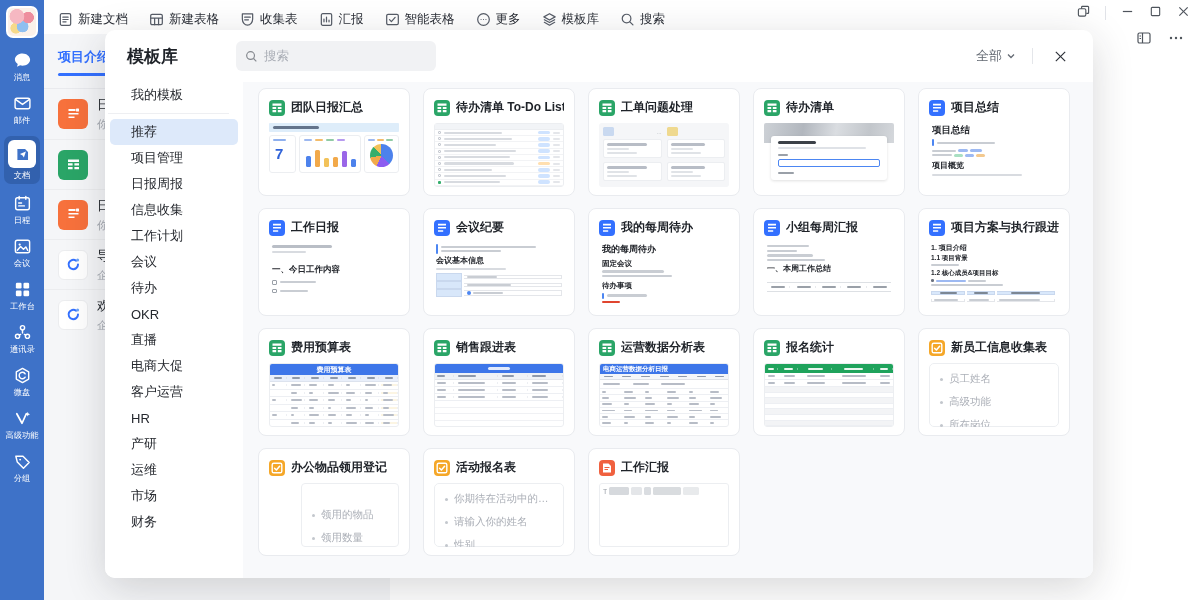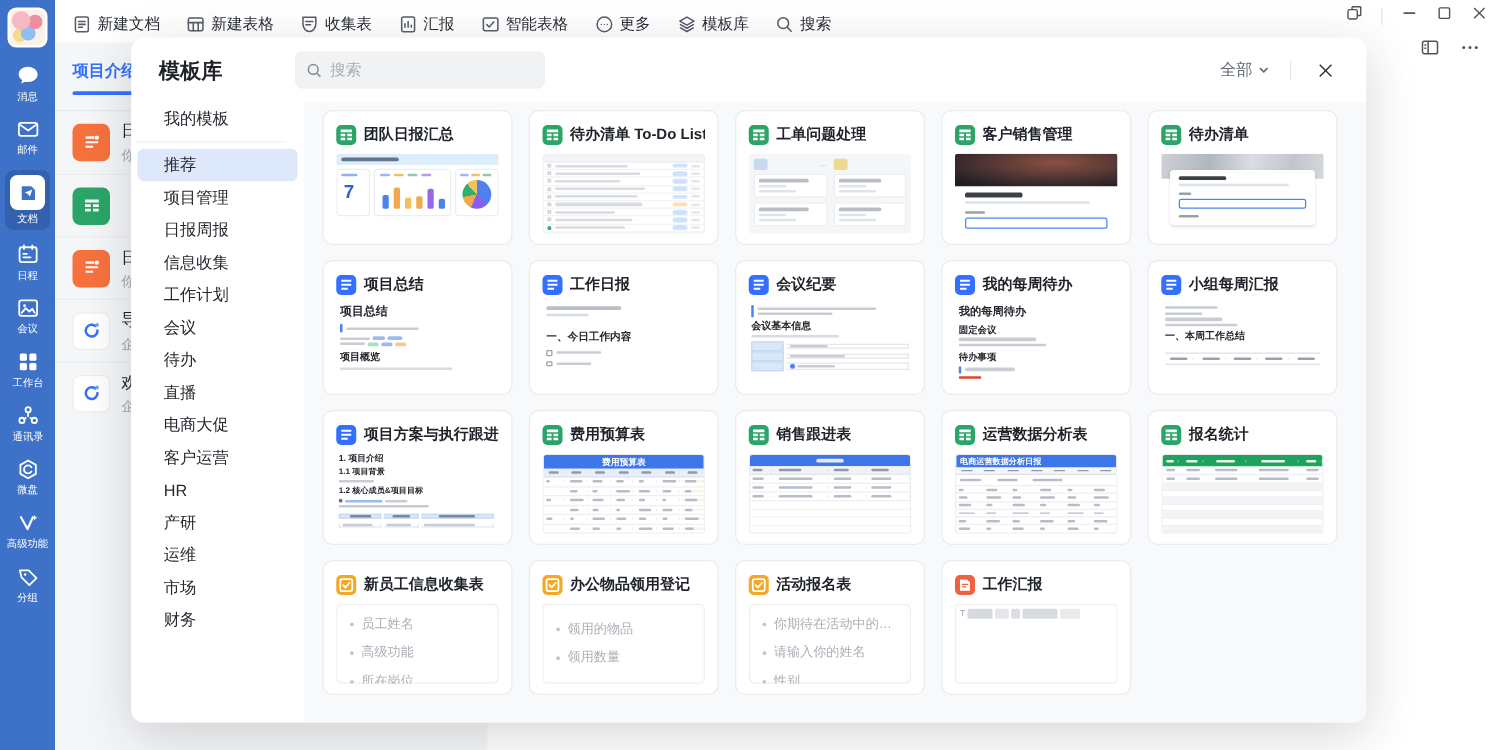--- a/index.html
+++ b/index.html
@@ -404,20 +404,21 @@
       <div class="modal-menu" id="menu">
           <div class="menu-item">我的模板</div>
           <div class="menu-divider"></div>
           <div class="menu-item active">推荐</div>
           <div class="menu-item">项目管理</div>
           <div class="menu-item">日报周报</div>
           <div class="menu-item">信息收集</div>
           <div class="menu-item">工作计划</div>
           <div class="menu-item">会议</div>
           <div class="menu-item">待办</div>
+          <div class="menu-item">OKR</div>
           <div class="menu-item">直播</div>
           <div class="menu-item">电商大促</div>
           <div class="menu-item">客户运营</div>
           <div class="menu-item">HR</div>
           <div class="menu-item">产研</div>
           <div class="menu-item">运维</div>
           <div class="menu-item">市场</div>
           <div class="menu-item">财务</div>
         </div>
       <div class="modal-content">
@@ -585,41 +586,20 @@
                 </div>
               </div>
             </div>
             <div class="card">
               <div class="card-head">
                 <div class="card-icon" style="background: rgb(42, 165, 103);">
                   <svg viewBox="0 0 16 16">
                     <path fill="#fff" d="M3.5 3.5h9v2.2h-9zM3.5 6.9h3.7v2h-3.7zm5.3 0h3.7v2H8.8zM3.5 10.1h3.7v2.1H3.5zm5.3 0h3.7v2.1H8.8z"></path>
                   </svg>
                 </div>
-                <div class="card-title">客户销售管理</div>
-              </div>
-              <div class="card-preview">
-                <div>
-                  <div style="height: 26px; border-radius: 2px 2px 0px 0px; background: radial-gradient(130% 140% at 62% 28%, rgb(138, 82, 66) 0%, rgb(90, 58, 54) 28%, rgb(35, 32, 38) 58%, rgb(14, 14, 18) 100%);"></div>
-                  <div style="padding: 5px 8px 0px;">
-                    <div class="pvbar" style="width: 46px; height: 3.6px; background: rgb(60, 65, 72); margin-bottom: 3px;"></div>
-                    <div class="pvbar" style="width: 100px; height: 2px; background: rgb(223, 226, 231); margin-bottom: 6px;"></div>
-                    <div class="pvbar" style="width: 16px; height: 2.6px; background: rgb(154, 160, 168); margin-bottom: 3px;"></div>
-                    <div style="height: 9px; border: 1px solid rgb(76, 134, 242); border-radius: 2px;"></div>
-                  </div>
-                </div>
-              </div>
-            </div>
-            <div class="card">
-              <div class="card-head">
-                <div class="card-icon" style="background: rgb(42, 165, 103);">
-                  <svg viewBox="0 0 16 16">
-                    <path fill="#fff" d="M3.5 3.5h9v2.2h-9zM3.5 6.9h3.7v2h-3.7zm5.3 0h3.7v2H8.8zM3.5 10.1h3.7v2.1H3.5zm5.3 0h3.7v2.1H8.8z"></path>
-                  </svg>
-                </div>
                 <div class="card-title">待办清单</div>
               </div>
               <div class="card-preview">
                 <div>
                   <div style="height: 20px; border-radius: 2px 2px 0px 0px; background: linear-gradient(100deg, rgb(205, 209, 214) 0%, rgb(178, 183, 190) 30%, rgb(218, 221, 225) 55%, rgb(194, 198, 203) 80%, rgb(213, 216, 220) 100%);"></div>
                   <div style="margin: -7px 7px 0px; background: rgb(255, 255, 255); border-radius: 3px; box-shadow: rgba(0, 0, 0, 0.12) 0px 1px 3px; padding: 5px 7px 6px;">
                     <div class="pvbar" style="width: 38px; height: 3.4px; background: rgb(60, 65, 72); margin-bottom: 2.5px;"></div>
                     <div class="pvbar" style="width: 88px; height: 2px; background: rgb(223, 226, 231); margin-bottom: 5px;"></div>
                     <div class="pvbar" style="width: 10px; height: 2.4px; background: rgb(154, 160, 168); margin-bottom: 2.5px;"></div>
                     <div style="height: 8px; border: 1px solid rgb(76, 134, 242); border-radius: 2px; margin-bottom: 5px;"></div>
@@ -1352,21 +1332,21 @@
               <div class="card-head">
                 <div class="card-icon" style="background: rgb(245, 167, 40);">
                   <svg viewBox="0 0 16 16" fill="none">
                     <rect x="3.2" y="3.2" width="9.6" height="9.6" rx="1.6" stroke="#fff" stroke-width="1.4"></rect>
                     <path d="M5.6 8.2l1.8 1.8 3.2-3.8" stroke="#fff" stroke-width="1.5" stroke-linecap="round" stroke-linejoin="round"></path>
                   </svg>
                 </div>
                 <div class="card-title">办公物品领用登记</div>
               </div>
               <div class="card-preview">
-                <div class="pvbox" style="position: absolute; inset: 0px; padding: 12px 10px; border-radius: 4px;">
+                <div class="pvbox" style="position: absolute; inset: 0px; padding: 24px 10px; border-radius: 4px; margin-left: 32px;">
                   <div class="pvrow" style="gap: 6px; margin-bottom: 9px; align-items: center;">
                     <div style="width: 3px; height: 3px; border-radius: 50%; background: rgb(195, 199, 205); flex: 0 0 auto;"></div>
                     <div class="pvtxt" style="font-size: 10.5px; color: rgb(171, 175, 183); white-space: nowrap; overflow: hidden; text-overflow: ellipsis;">领用的物品</div>
                   </div>
                   <div class="pvrow" style="gap: 6px; margin-bottom: 9px; align-items: center;">
                     <div style="width: 3px; height: 3px; border-radius: 50%; background: rgb(195, 199, 205); flex: 0 0 auto;"></div>
                     <div class="pvtxt" style="font-size: 10.5px; color: rgb(171, 175, 183); white-space: nowrap; overflow: hidden; text-overflow: ellipsis;">领用数量</div>
                   </div>
                 </div>
               </div>

